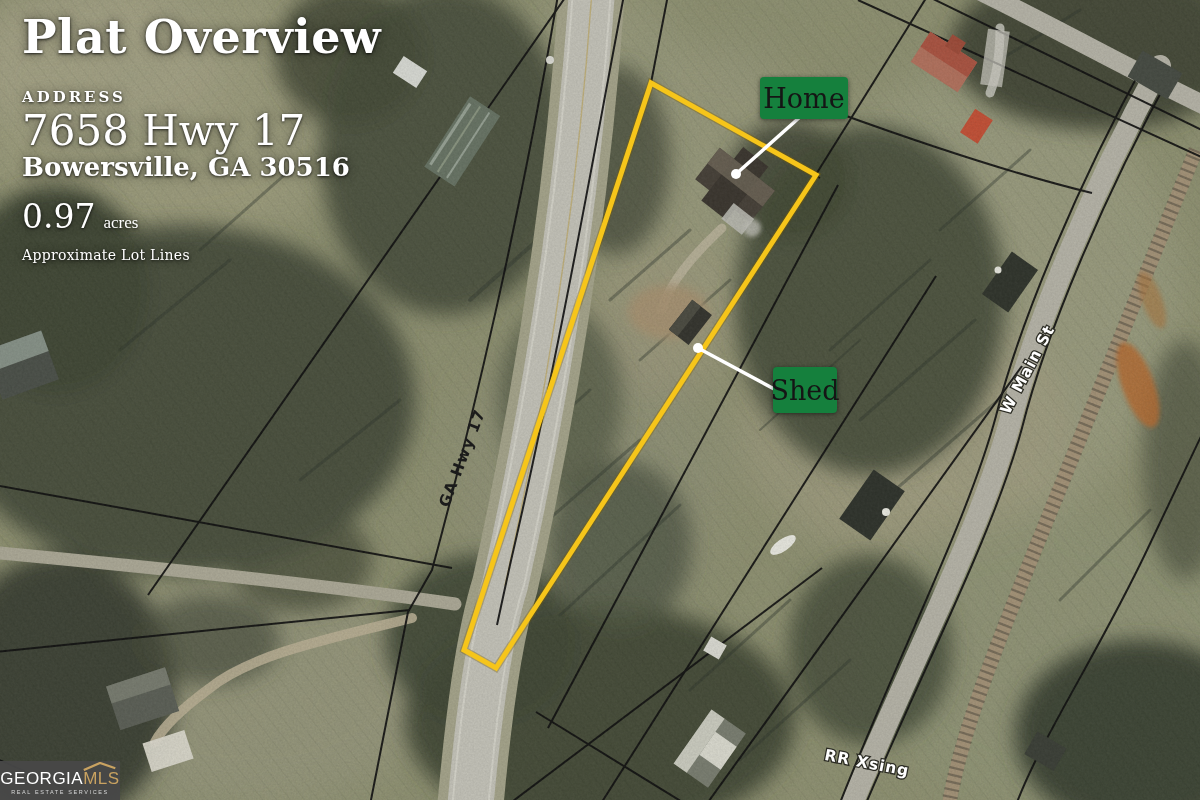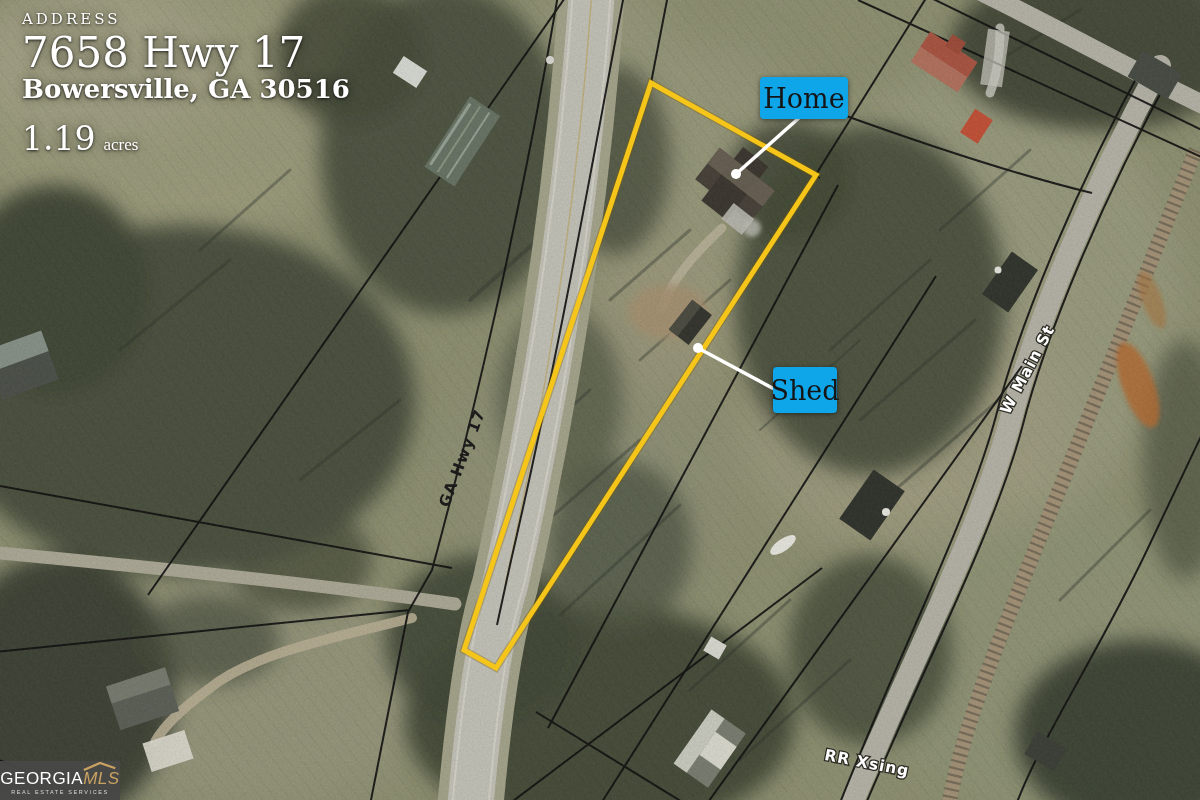--- a/index.html
+++ b/index.html
@@ -4,42 +4,42 @@
 <style>
   html,body{margin:0;padding:0;background:#222;}
   .stage{position:relative;width:1200px;height:800px;overflow:hidden;
          font-family:"DejaVu Serif","Liberation Serif",serif;background:#8e9070;}
   .stage svg{position:absolute;inset:0;display:block;}
 
   
   .info{position:absolute;left:22px;top:10px;color:#fff;z-index:30;
         text-shadow:0 1px 3px rgba(0,0,0,.8),0 0 12px rgba(0,0,0,.45);}
   .info .title{font-size:46px;font-weight:700;letter-spacing:.5px;margin:0 0 24px 0;}
-  .info .cap{font-size:15px;font-weight:400;letter-spacing:3px;margin:0 0 3px 0;}
+  .info .cap{font-size:15px;font-weight:700;letter-spacing:3px;margin:0 0 3px 0;}
   .info .line1{font-size:42px;font-weight:400;line-height:1.05;margin:0;}
   .info .line2{font-size:26px;font-weight:700;line-height:1.15;margin:0 0 17px 0;}
   .info .sizerow{display:flex;align-items:baseline;gap:8px;line-height:1;margin:2px 0 4px 0;}
   .info .sizeval{font-size:33px;}
   .info .sizeunit{font-size:17px;font-family:Liberation Serif, serif;}
   .info .disclaimer{font-size:14px;letter-spacing:.3px;}
 
   
-  .map-label{position:absolute;background:#0ea5e9;color:#151515;border-radius:4px;
+  .map-label{position:absolute;background:#15803d;color:#151515;border-radius:4px;
              box-shadow:0 1px 5px rgba(0,0,0,.5);font-size:27px;line-height:1;
              display:flex;align-items:center;justify-content:center;z-index:25;}
   .map-label.home{left:760px;top:77px;width:88px;height:42px;}
   .map-label.shed{left:773px;top:367px;width:64px;height:46px;}
 
   
   .logo{position:absolute;left:0;bottom:0;width:120px;height:39px;background:rgba(72,72,72,.95);
         z-index:30;display:flex;flex-direction:column;align-items:center;justify-content:center;
         font-family:"Liberation Sans","DejaVu Sans",sans-serif;}
   .logo .row{display:flex;align-items:baseline;line-height:1;margin-top:4px;}
   .logo .georgia{color:#fff;font-size:17px;letter-spacing:.5px;font-weight:400;}
-  .logo .mls{color:#c9a261;font-size:17px;font-weight:400;letter-spacing:.5px;position:relative;font-style:italic;}
+  .logo .mls{color:#c9a261;font-size:17px;font-weight:400;letter-spacing:.5px;position:relative;}
   .logo .roof{position:absolute;left:-2px;top:-8px;width:38px;height:9px;}
   .logo .tagline{color:#d8d8d8;font-size:5.5px;letter-spacing:1.6px;margin-top:2px;white-space:nowrap;}
 </style>
 </head>
 <body>
 
 <div class="stage">
 
 <svg width="1200" height="800" viewBox="0 0 1200 800">
   <defs>
@@ -281,27 +281,29 @@
 </svg>
 
 <div class="map-label home">
   <span>Home</span>
 </div>
 <div class="map-label shed">
   <span>Shed</span>
 </div>
 
 <div class="info">
+  <h1 class="title">Plat Overview</h1>
   <p class="cap">ADDRESS</p>
   <p class="line1">7658 Hwy 17</p>
   <p class="line2">Bowersville, GA 30516</p>
   <div class="sizerow">
-    <span class="sizeval">1.19</span>
+    <span class="sizeval">0.97</span>
     <span class="sizeunit">acres</span>
   </div>
+  <p class="disclaimer">Approximate Lot Lines</p>
 </div>
 
 <div class="logo">
   <div class="row">
     <span class="georgia">GEORGIA</span>
         <span class="mls"><svg class="roof" viewBox="0 0 38 10">
             <path d="M1,9 L19,1 L36,7" fill="none" stroke="#c9a261" stroke-width="2.4"></path>
           </svg><span>MLS</span></span>
   </div>
   <div class="tagline">REAL ESTATE SERVICES</div>

